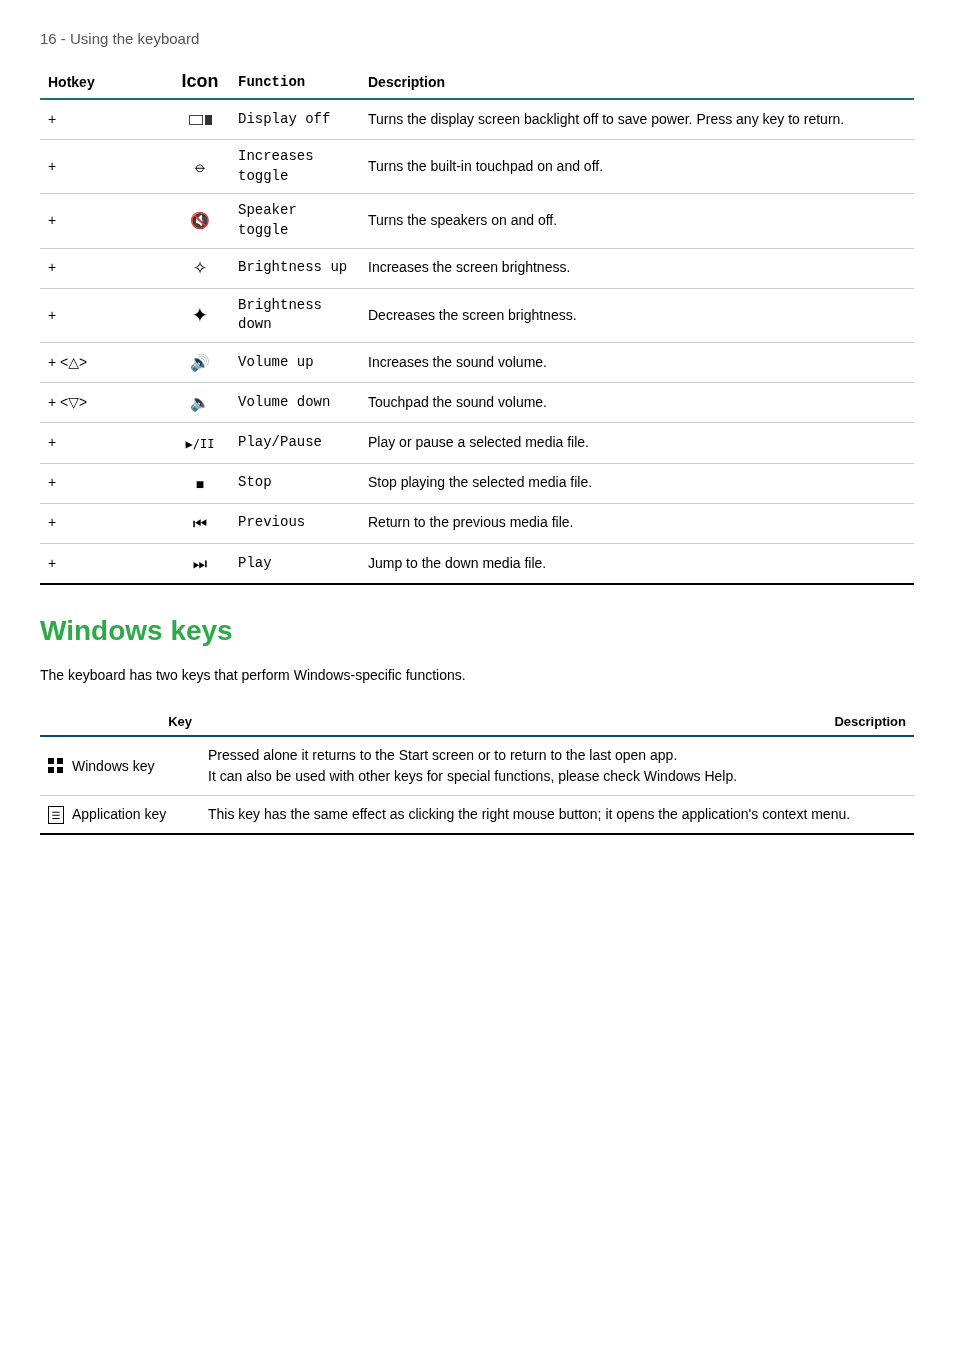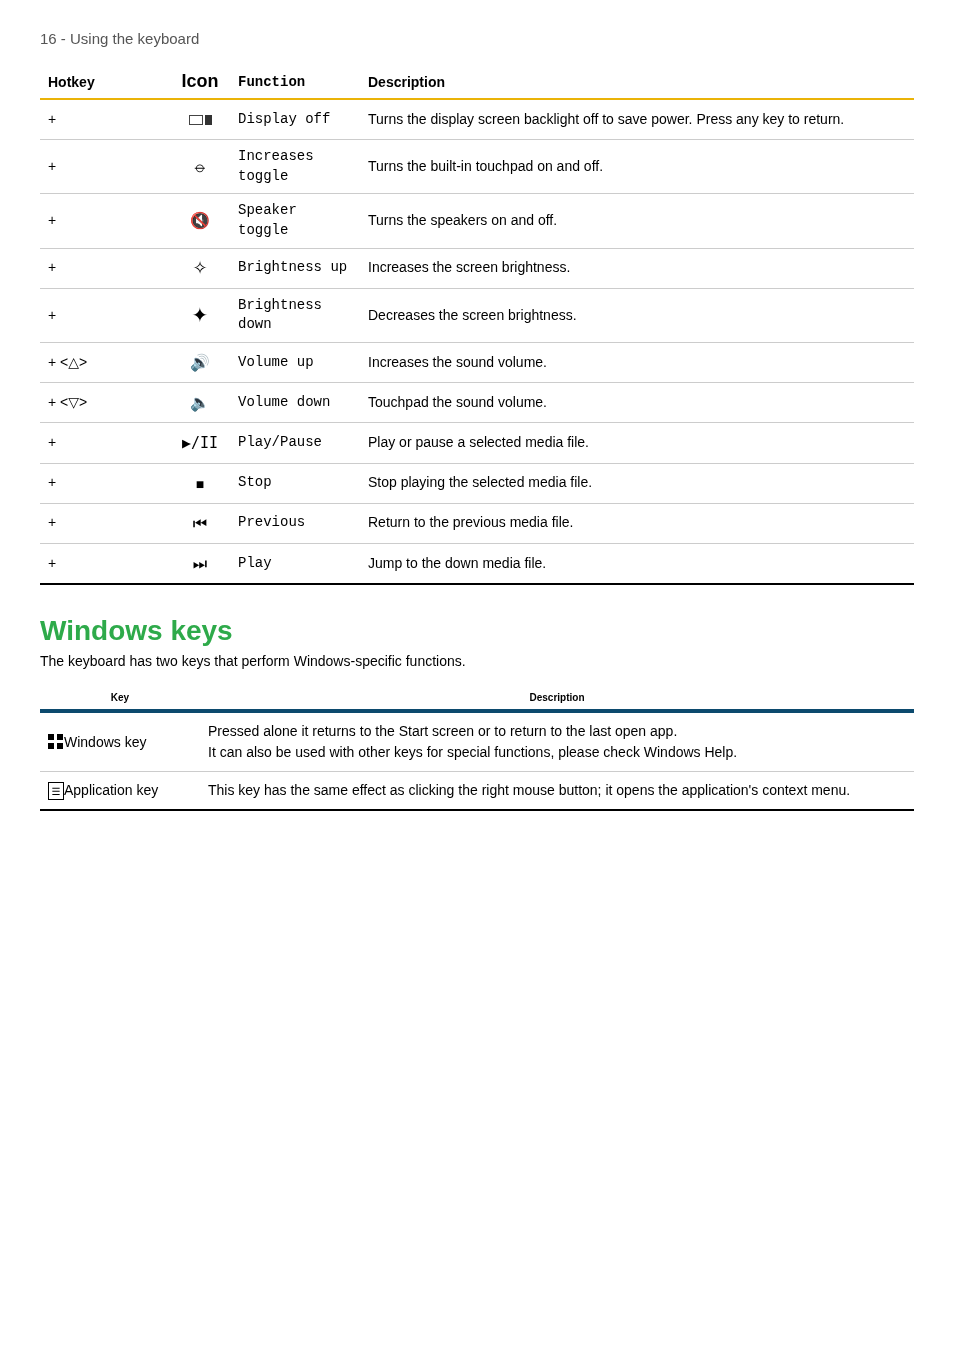--- a/index.html
+++ b/index.html
@@ -20,70 +20,70 @@
     table {
       width: 100%;
       border-collapse: collapse;
       margin-bottom: 30px;
     }
     table thead tr th {
       font-weight: bold;
       font-size: 15px;
       text-align: left;
       padding: 6px 8px;
-      border-bottom: 2px solid #eab308;
+      border-bottom: 2px solid #0f766e;
     }
     table tbody tr td {
       padding: 7px 8px;
       vertical-align: middle;
       border-bottom: 1px solid #ccc;
       font-size: 14px;
       line-height: 1.4;
     }
     table tbody tr:last-child td {
       border-bottom: 2px solid #000;
     }
     .col-hotkey { width: 130px; font-size: 14px; }
     .col-icon { width: 60px; text-align: center; font-size: 18px; }
     .col-function { width: 130px; font-size: 14px; font-family: Liberation Mono, monospace; }
     .col-desc { font-size: 14px; }
 
     .section-title {
       font-size: 28px;
       font-weight: bold;
       color: #2eaa4a;
-      margin-bottom: 4px;
+      margin-bottom: 18px;
     }
     .section-intro {
       font-size: 14px;
-      margin-bottom: 14px;
+      margin-bottom: 22px;
       line-height: 1.5;
     }
 
     
     .wkeys-table { width: 100%; border-collapse: collapse; }
     .wkeys-table thead tr th {
       font-weight: bold;
-      font-size: 10px;
-      text-align: center;
+      font-size: 13px;
+      text-align: right;
       padding: 6px 8px;
-      border-bottom: 4px solid #0c4a6e;
+      border-bottom: 2px solid #0c4a6e;
     }
     .wkeys-table tbody tr td {
       padding: 8px 8px;
       vertical-align: top;
       border-bottom: 1px solid #ccc;
       font-size: 14px;
       line-height: 1.5;
     }
     .wkeys-table tbody tr:last-child td {
       border-bottom: 2px solid #000;
     }
     .wkey-col { width: 160px; vertical-align: middle !important; }
-    .wkey-icon-cell { display: flex; align-items: center; }
+    .wkey-icon-cell { display: flex; align-items: center; gap: 8px; }
     .icon-win {
       display: inline-grid; grid-template-columns: 1fr 1fr; gap: 1.5px;
       width: 16px; height: 16px;
     }
     .icon-win span {
       background: #000; display: block; width: 6px; height: 6px;
     }
     .icon-app {
       display: inline-block; border: 1.5px solid #000; width: 16px; height: 18px;
       position: relative; font-size: 10px; text-align: center; line-height: 18px;
@@ -144,21 +144,21 @@
         <td class="col-desc">Increases the sound volume.</td>
       </tr>
       <tr>
         <td class="col-hotkey"><fn> + &lt;▽&gt;</fn></td>
         <td class="col-icon"><span style="font-size:16px;">🔈</span></td>
         <td class="col-function">Volume down</td>
         <td class="col-desc">Touchpad the sound volume.</td>
       </tr>
       <tr>
         <td class="col-hotkey"><fn> +<br><home></home></fn></td>
-        <td class="col-icon"><span style="font-size:15px; font-family: monospace;">▶/II</span></td>
+        <td class="col-icon"><span style="font-size:12px; font-family: monospace;">▶/II</span></td>
         <td class="col-function">Play/Pause</td>
         <td class="col-desc">Play or pause a selected media file.</td>
       </tr>
       <tr>
         <td class="col-hotkey"><fn> +<br><pg up=""></pg></fn></td>
         <td class="col-icon"><span style="font-size:14px;">■</span></td>
         <td class="col-function">Stop</td>
         <td class="col-desc">Stop playing the selected media file.</td>
       </tr>
       <tr>

